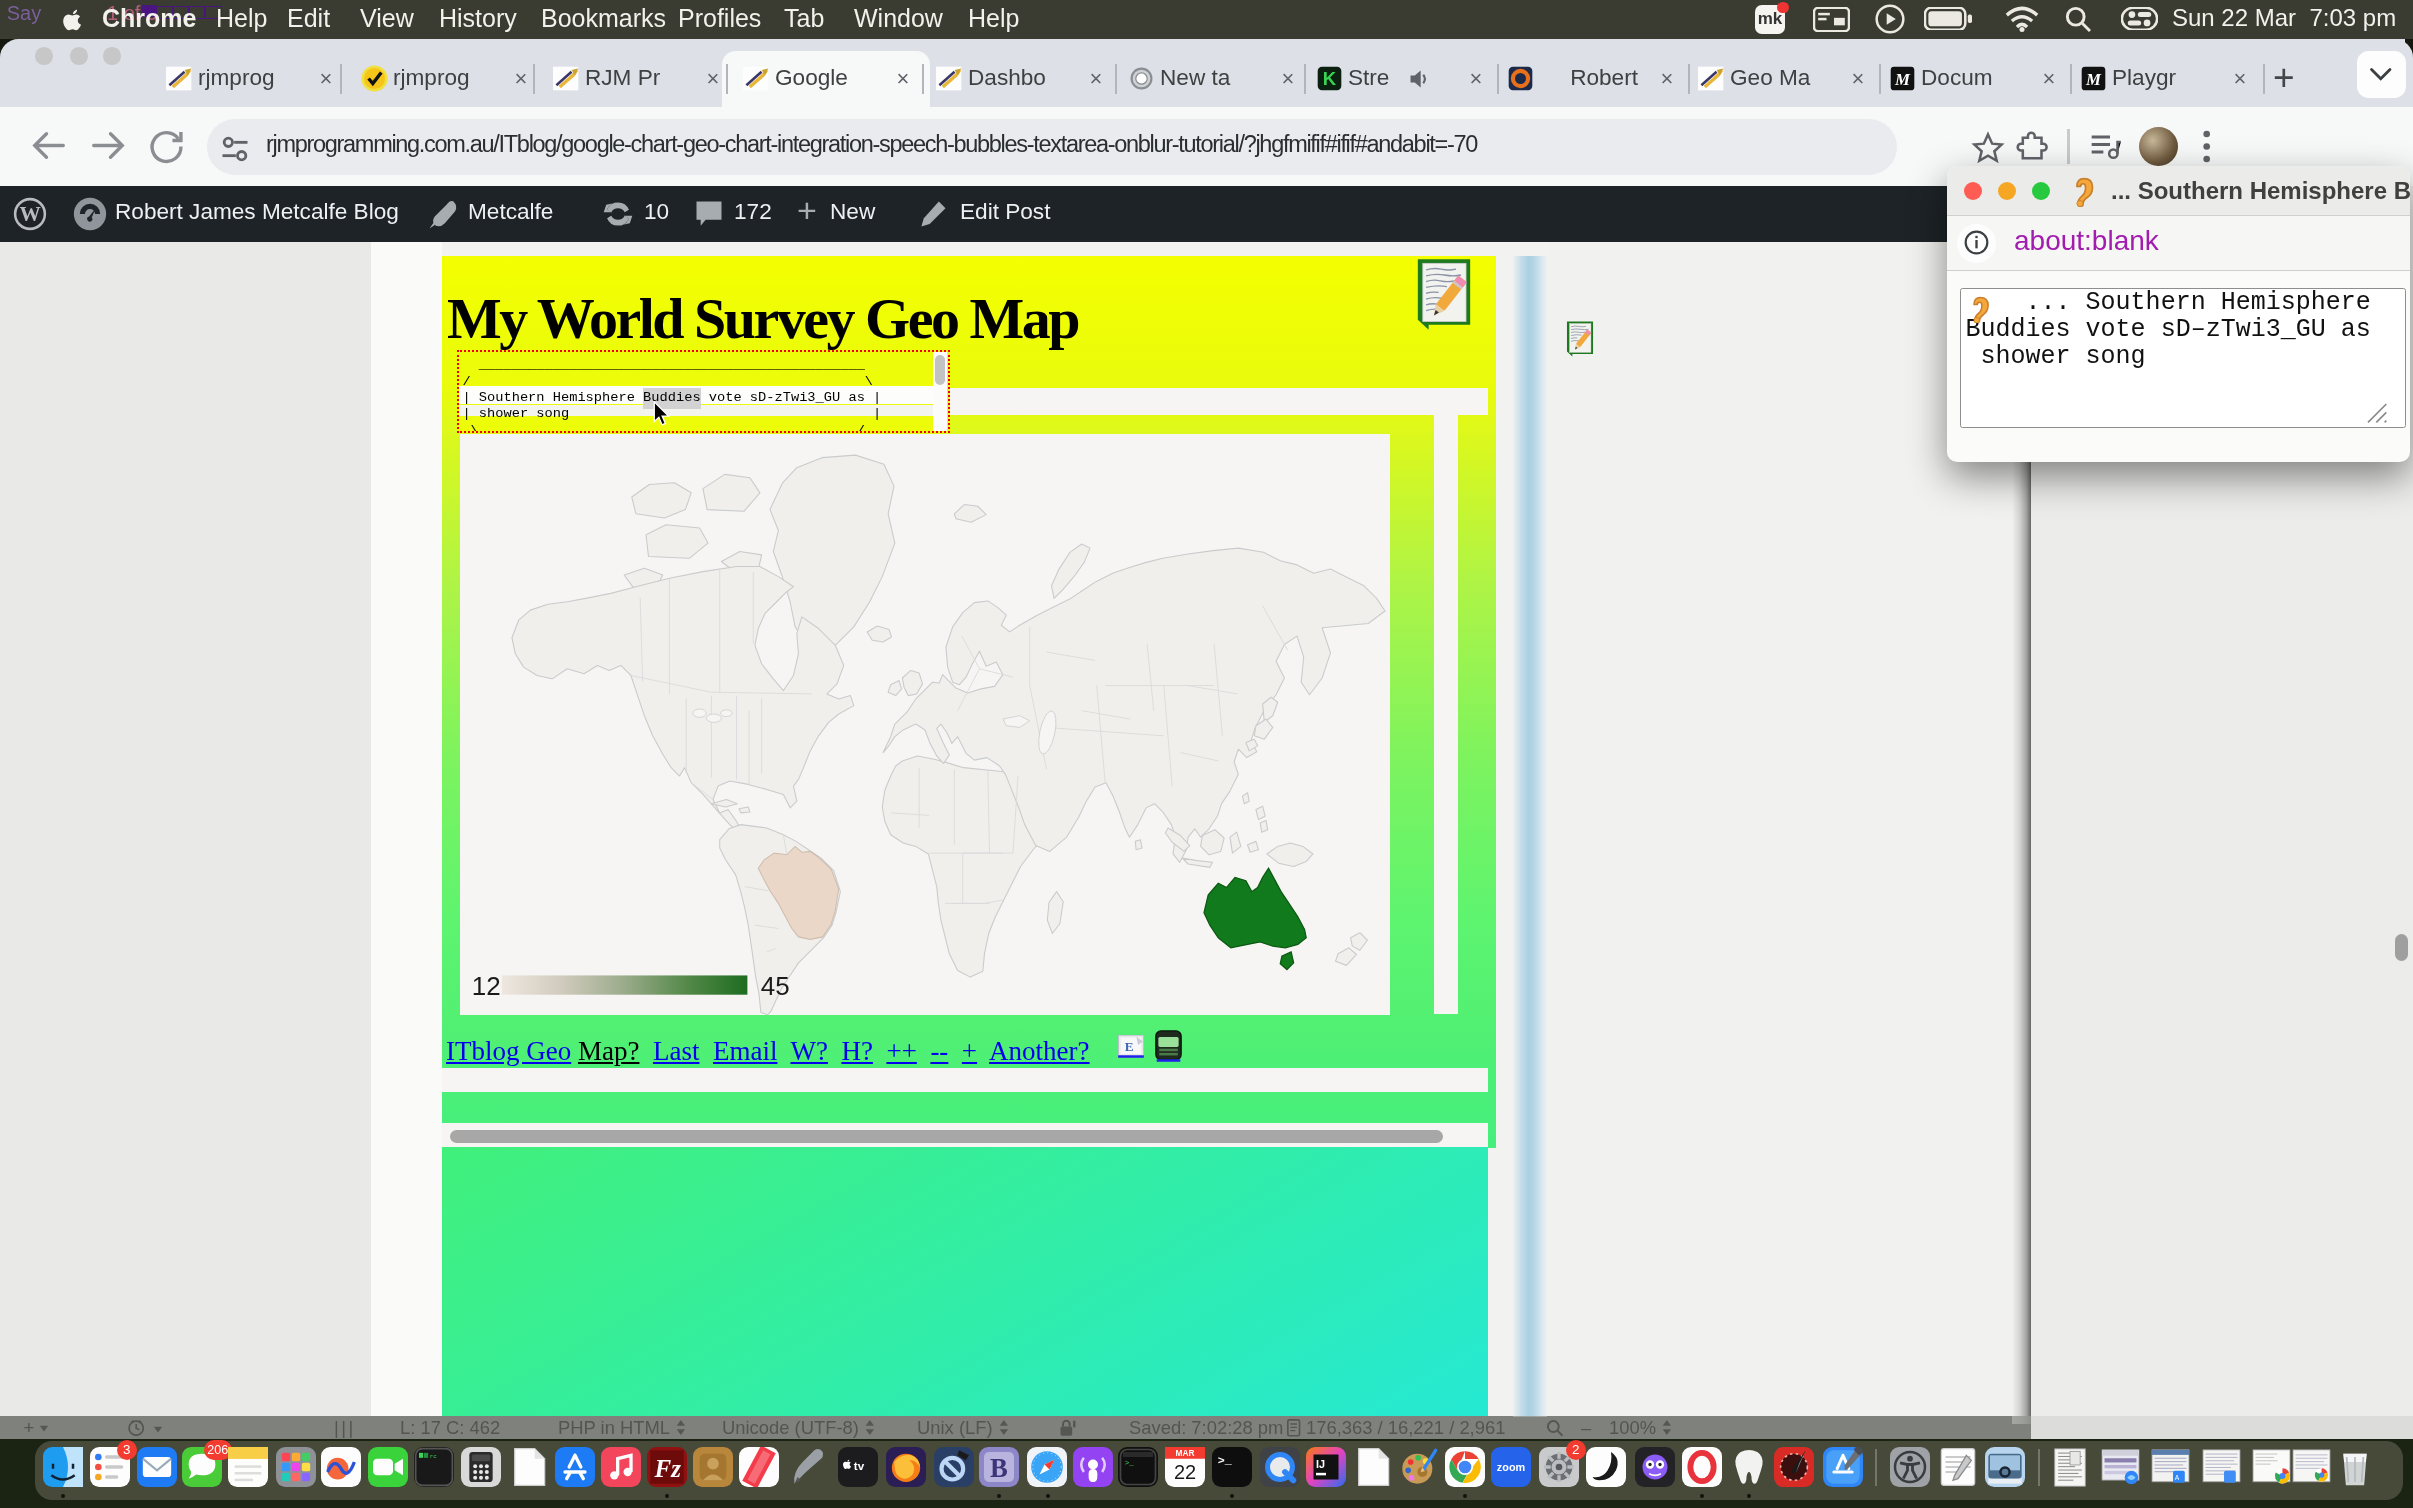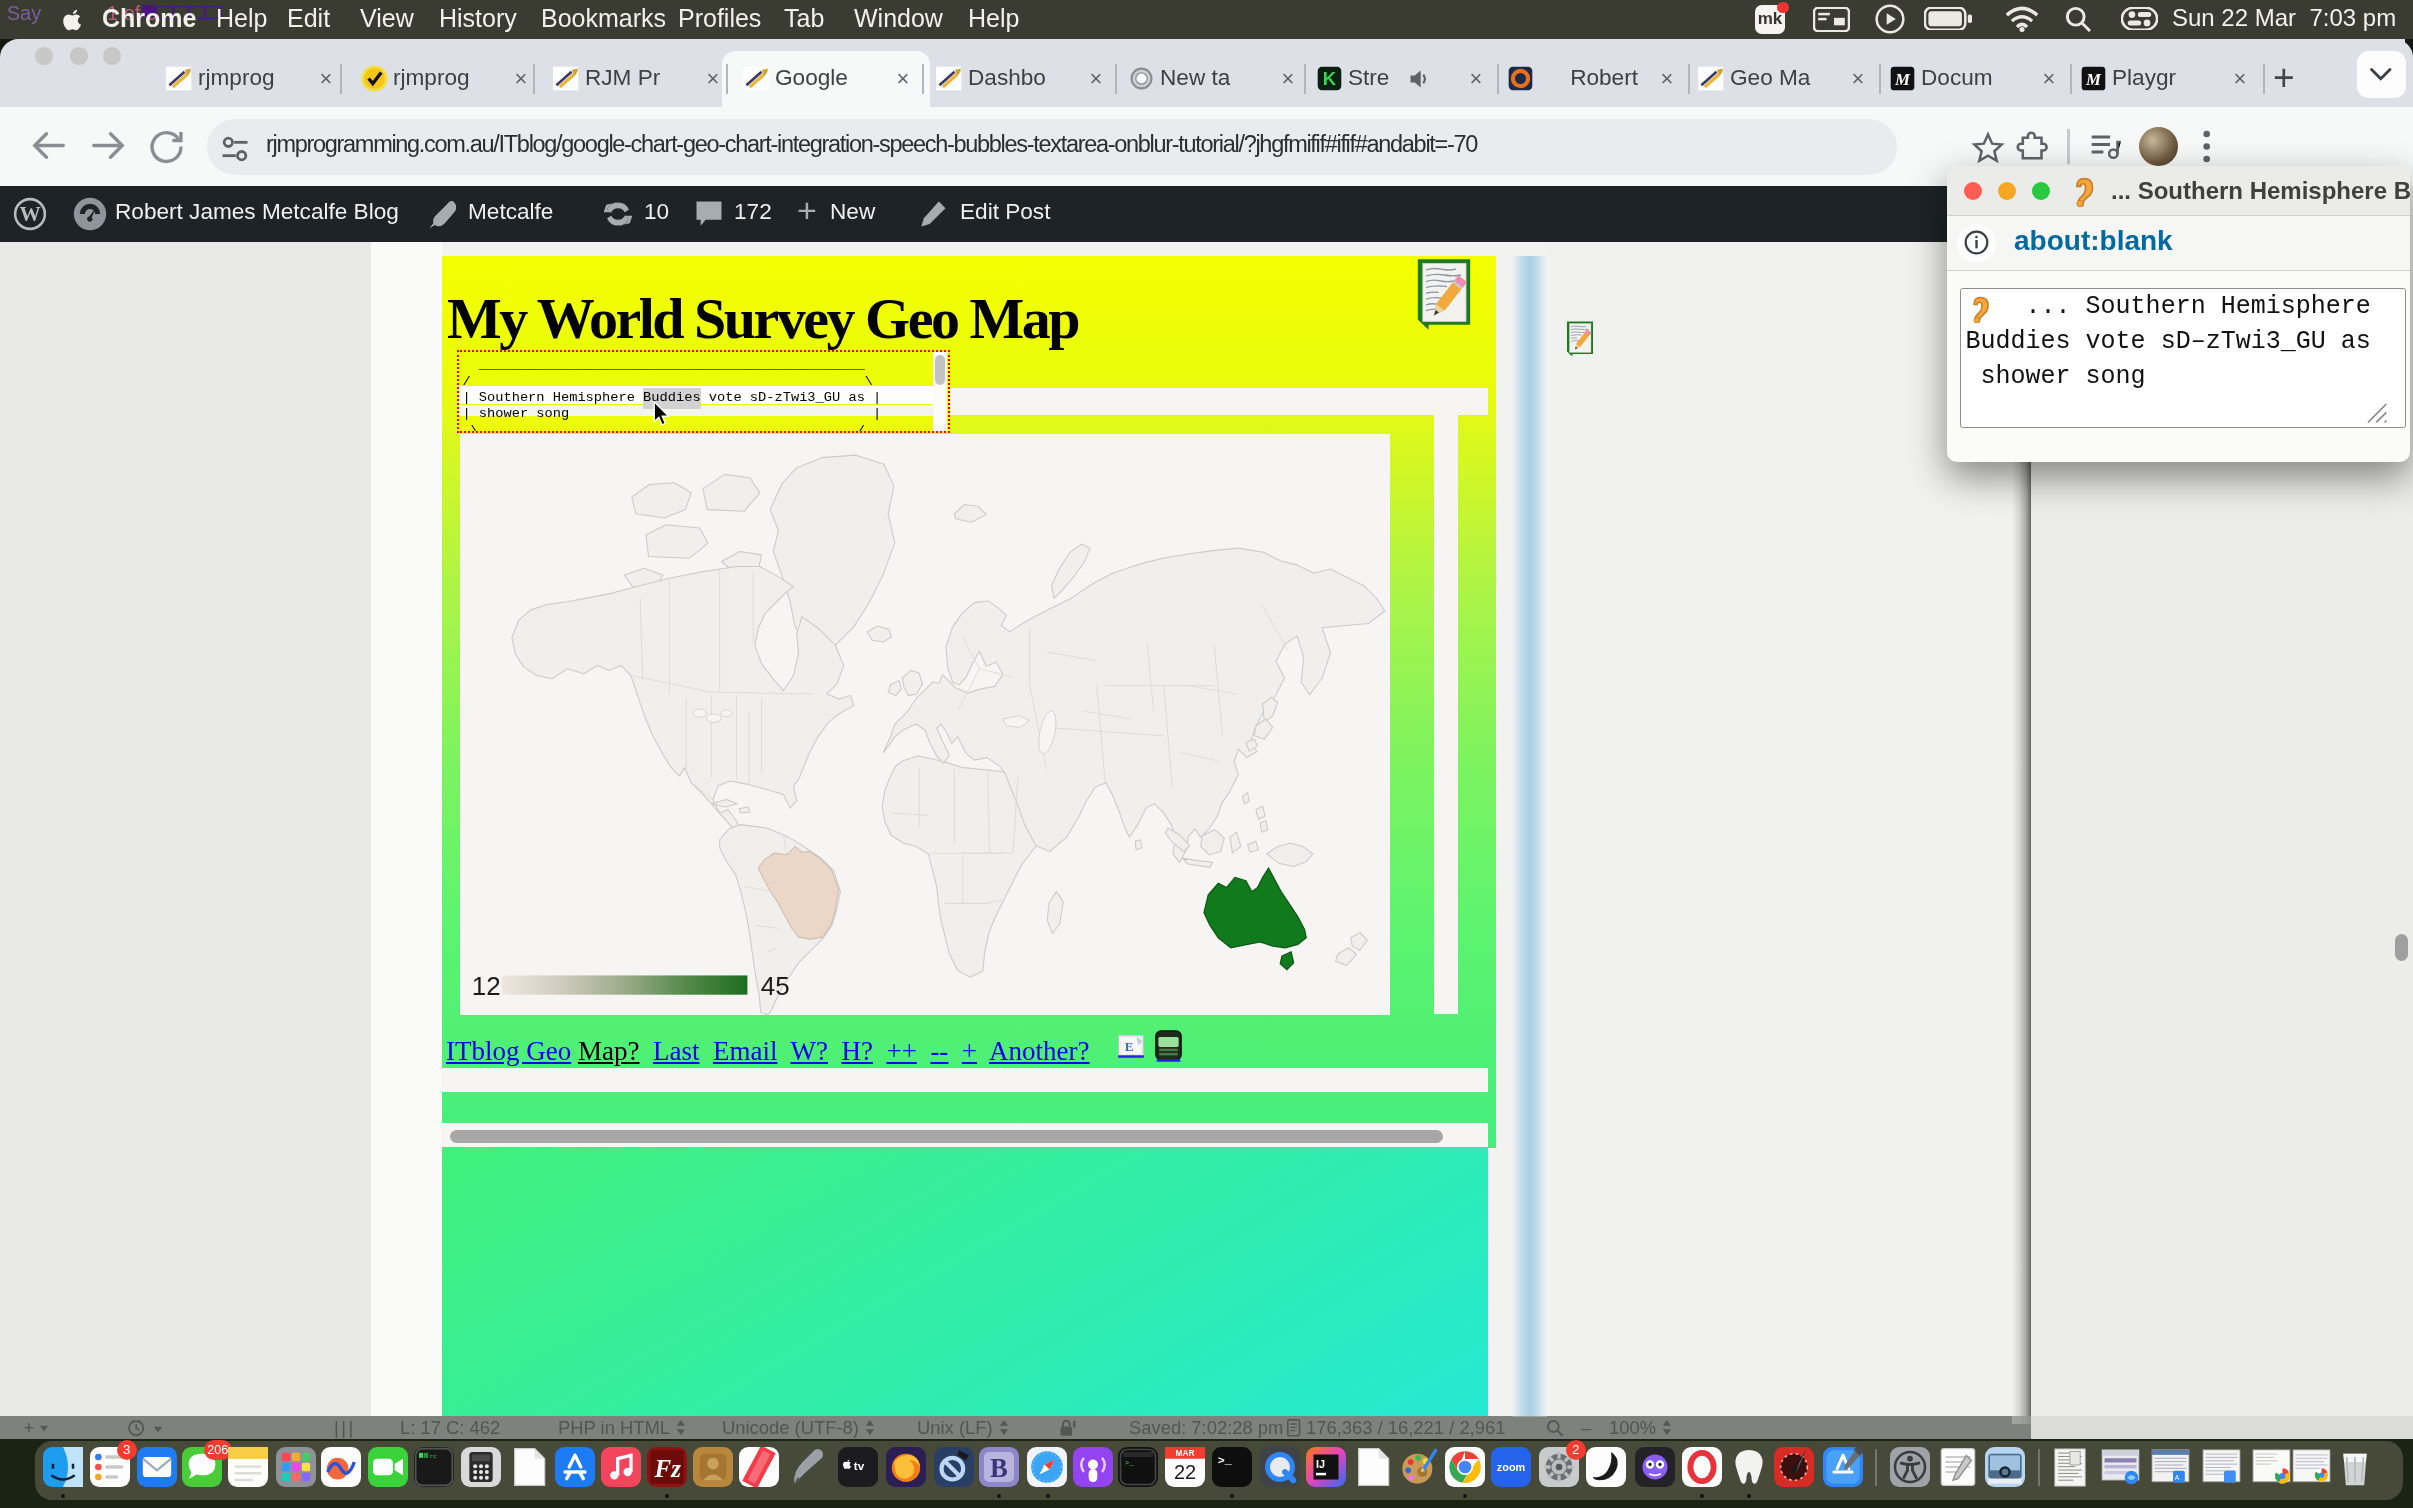--- a/index.html
+++ b/index.html
@@ -67,21 +67,21 @@
   #dock{left:35px;top:1441px;width:2368px;height:59px;border-radius:17px;background:rgba(76,78,62,0.90);}
   .dicon{position:absolute;top:5.9px;width:40px;height:40px;border-radius:9.2px;margin-left:-35px;}
   .ddot{position:absolute;top:53px;width:4.2px;height:4.2px;border-radius:50%;background:#111;margin-left:-35px;}
   .dsep{position:absolute;top:8.4px;width:1.7px;height:37px;background:rgba(255,255,255,0.25);margin-left:-35px;}
   
   #popup{left:1947px;top:166px;width:463px;height:296px;border-radius:10px;background:#fbfbf9;overflow:hidden;
      box-shadow:0 15px 38px rgba(0,0,0,0.45);}
   #popTitle{position:absolute;left:0;top:0;width:463px;height:49px;background:#ebebe9;border-radius:10px 10px 0 0;border-bottom:0.8px solid #d0d0ce;}
   #popUrl{position:absolute;left:0;top:50px;width:463px;height:54px;background:#f6f6f4;border-bottom:1.7px solid #cfcfcd;}
   #popTa{position:absolute;left:12.6px;top:122px;width:439px;height:138px;background:#fff;border:1.7px solid #8e8e8c;border-radius:2.5px;
-     font-family:"Liberation Mono",monospace;font-size:25px;line-height:35px;color:#111;white-space:pre;padding-left:5px;}
+     font-family:"Liberation Mono",monospace;font-size:25px;line-height:27px;color:#111;white-space:pre;padding-left:5px;}
 </style>
 </head>
 <body>
 <div id="screen">
   <div id="menubar" class="abs">
     <div class="mi" style="left:6.7px;top:1.7px;color:#7a5f9a;font-size:20px;">Say</div>
     <div class="mi" style="left:107px;top:1.7px;color:#b4607a;font-size:20px;">1 of 6</div>
     <div class="mi" style="left:142px;top:5px;width:14.2px;height:11.7px;background:#4a1580;"></div>
     <div class="mi" style="left:156px;top:5.9px;width:64px;height:11px;border:1.7px solid #4a1580;"></div>
       <div class="mi" style="left:172px;top:5.9px;width:1.7px;height:11px;background:#4a1580;"></div>
@@ -939,21 +939,21 @@
         </svg>
       <div style="position:absolute;left:164px;top:11px;font-size:24px;font-weight:bold;color:#404040;white-space:nowrap;">... Southern Hemisphere B...</div>
     </div>
     <div id="popUrl">
       <div style="position:absolute;left:10px;top:7.5px;width:39px;height:39px;border-radius:50%;background:#fdfdfd;"></div>
       <svg style="position:absolute;left:17px;top:14.2px;" width="25" height="25" viewBox="0 0 30 30">
           <circle cx="15" cy="15" r="13" fill="none" stroke="#3c4043" stroke-width="2.6"></circle>
           <rect x="13.6" y="12" width="2.8" height="10" fill="#3c4043"></rect>
           <rect x="13.6" y="7" width="2.8" height="2.8" fill="#3c4043"></rect>
         </svg>
-      <div style="position:absolute;left:67px;top:9.2px;font-size:28px;color:#0369a1;font-weight:bold;">about:blank</div>
+      <div style="position:absolute;left:67px;top:9.2px;font-size:28px;color:#a21caf;">about:blank</div>
     </div>
     <div id="popTa">    ... Southern Hemisphere
 Buddies vote sD–zTwi3_GU as
  shower song<svg style="position:absolute;left:6.7px;top:5.9px;" width="25" height="28.5" viewBox="0 0 32 36">
           <path d="M9 12 Q9 3 17 3 Q27 3 27 13 Q27 21 21 25 Q16 28 16 33 Q16 35 13 35 Q10 35 10 32 Q10 27 15 23 Q19 20 19 13 Q19 9 16 9 Q13 9 13 12 Z" fill="#f6a73c" stroke="#c8802a" stroke-width="2"></path>
           <circle cx="12.5" cy="32" r="3.6" fill="#f6a73c" stroke="#c8802a" stroke-width="1"></circle>
           <path d="M13 12 Q13 11 14.5 11" stroke="#c8802a" stroke-width="1.5" fill="none"></path>
         </svg></div>
     <svg style="position:absolute;left:416px;top:233px;" width="25" height="25" viewBox="0 0 30 30">
         <path d="M28 6 L6 28 M28 16 L16 28 M28 26 L26 28" stroke="#8a8a8a" stroke-width="2" fill="none"></path>

